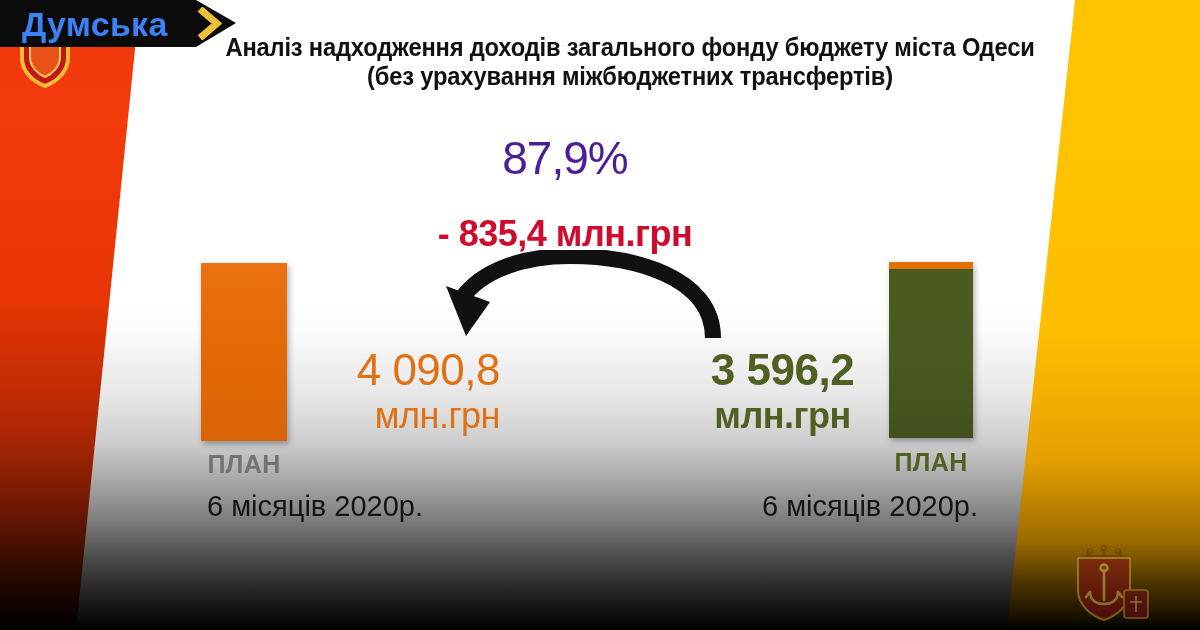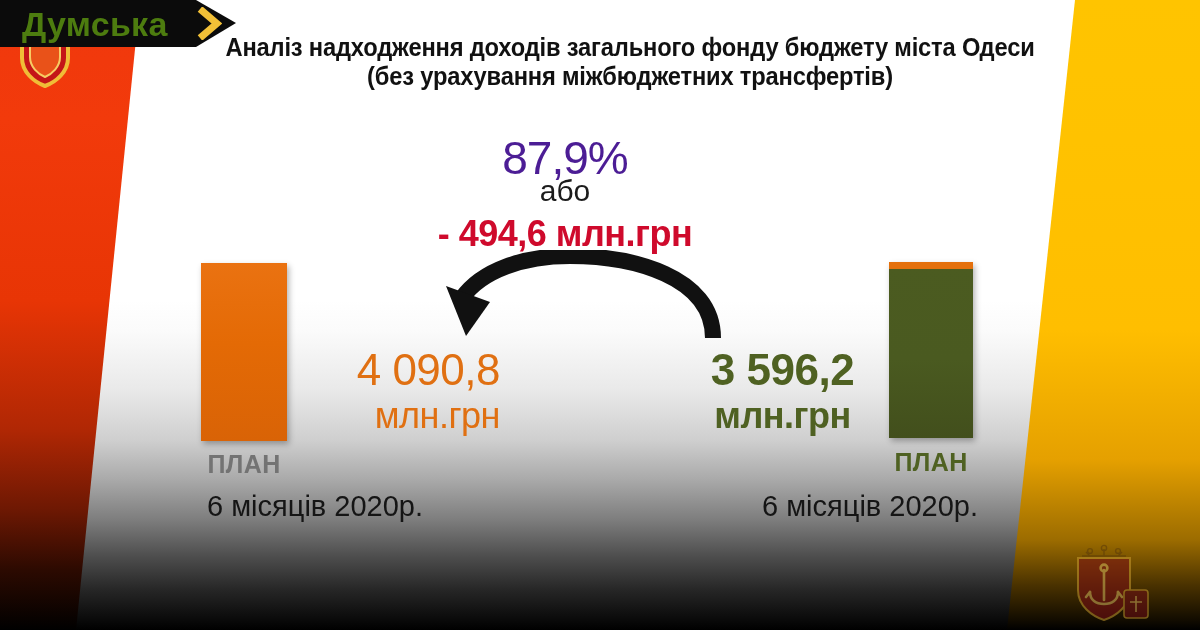--- a/index.html
+++ b/index.html
@@ -41,21 +41,21 @@
   }
 
   
   .logo{
     position:absolute;left:0;top:0;height:47px;width:236px;
     background:#0b0b0b;
     clip-path:polygon(0 0,196px 0,236px 23px,196px 47px,0 47px);
     display:flex;align-items:center;
   }
   .logo-text{
-    color:#4d7c0f;font-size:34px;font-weight:bold;letter-spacing:.3px;
+    color:#3b82f6;font-size:34px;font-weight:bold;letter-spacing:.3px;
     margin-left:22px;line-height:1;
   }
   .logo-chevron{
     position:absolute;left:196px;top:7px;width:26px;height:33px;
   }
 
   
   .title{
     position:absolute;left:150px;top:33px;width:960px;
     text-align:center;color:#111;
@@ -175,22 +175,21 @@
   <svg class="logo-chevron" viewBox="0 0 26 33">
     <path d="M4 2 L21 16.5 L4 31" fill="none" stroke="#f2c037" stroke-width="7" stroke-linejoin="miter"></path>
   </svg>
 
   <div class="title">
     <span>Аналіз надходження доходів загального фонду бюджету міста Одеси</span>
     <span class="title-l2">(без урахування міжбюджетних трансфертів)</span>
   </div>
 
   <div class="pct">87,9%</div>
-  <div class="abo">або</div>
-  <div class="delta">- 494,6 млн.грн</div>
+  <div class="delta">- 835,4 млн.грн</div>
 
   <svg class="arrow" viewBox="0 0 320 110">
     <path d="M293 88 C293 26 212 6 150 6 C104 6 62 20 42 48" fill="none" stroke="#111" stroke-width="16" stroke-linecap="butt"></path>
     <path d="M46 86 L26 36 L70 52 Z" fill="#111"></path>
   </svg>
 
   <div class="bar-plan"></div>
   <div class="bar-fact"></div>
   <div class="bar-fact-cap"></div>
 

